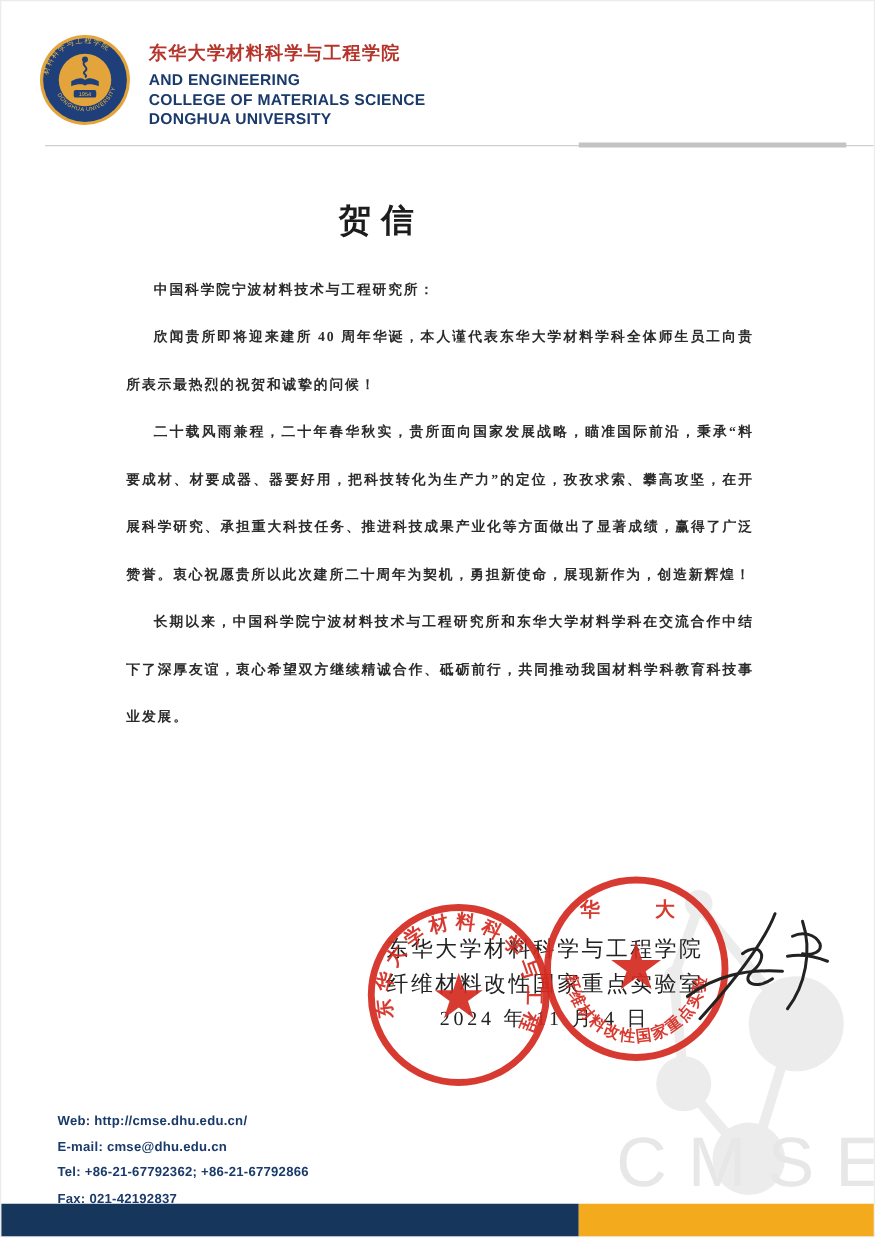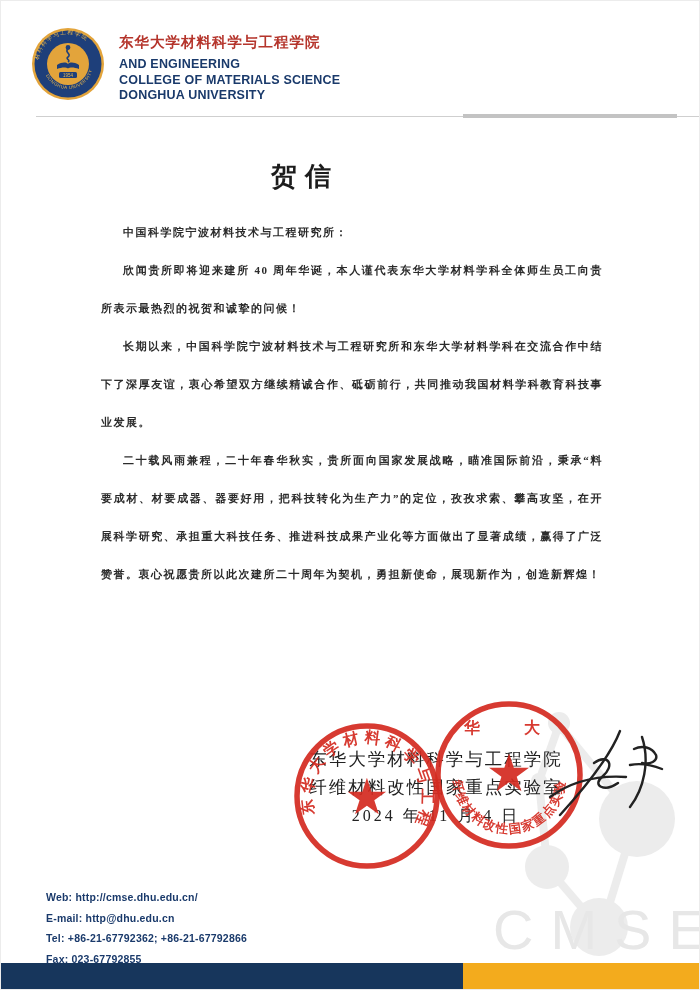--- a/index.html
+++ b/index.html
@@ -107,22 +107,22 @@
   </div>
 
   <div class="divider-thin"></div>
   <div class="divider-thick"></div>
 
   <div class="title">贺信</div>
 
   <div class="letter">
     <p class="salutation">中国科学院宁波材料技术与工程研究所：</p>
     <p>欣闻贵所即将迎来建所 40 周年华诞，本人谨代表东华大学材料学科全体师生员工向贵所表示最热烈的祝贺和诚挚的问候！</p>
+    <p>二十载风雨兼程，二十年春华秋实，贵所面向国家发展战略，瞄准国际前沿，秉承“料要成材、材要成器、器要好用，把科技转化为生产力”的定位，孜孜求索、攀高攻坚，在开展科学研究、承担重大科技任务、推进科技成果产业化等方面做出了显著成绩，赢得了广泛赞誉。衷心祝愿贵所以此次建所二十周年为契机，勇担新使命，展现新作为，创造新辉煌！</p>
     <p>长期以来，中国科学院宁波材料技术与工程研究所和东华大学材料学科在交流合作中结下了深厚友谊，衷心希望双方继续精诚合作、砥砺前行，共同推动我国材料学科教育科技事业发展。</p>
-    <p>二十载风雨兼程，二十年春华秋实，贵所面向国家发展战略，瞄准国际前沿，秉承“料要成材、材要成器、器要好用，把科技转化为生产力”的定位，孜孜求索、攀高攻坚，在开展科学研究、承担重大科技任务、推进科技成果产业化等方面做出了显著成绩，赢得了广泛赞誉。衷心祝愿贵所以此次建所二十周年为契机，勇担新使命，展现新作为，创造新辉煌！</p>
   </div>
 
   <div class="sig-block">
     <div class="sig-line">东华大学材料科学与工程学院</div>
     <div class="sig-line">纤维材料改性国家重点实验室</div>
     <div class="sig-date">2024 年 11 月 4 日</div>
   </div>
 
   <div class="stamp stamp-left">
     <svg width="160" height="160">
@@ -159,21 +159,21 @@
         <path d="M 48,44 C 62,34 70,46 56,58 C 46,66 58,74 72,64"></path>
         <path d="M 88,30 C 96,26 106,28 110,36 C 112,42 104,46 96,44"></path>
         <path d="M 96,18 C 104,42 98,70 84,88"></path>
         <path d="M 84,46 C 94,44 106,46 116,50"></path>
       </g>
     </svg>
   </div>
 
   <div class="footer">
     <div>Web: http://cmse.dhu.edu.cn/</div>
-    <div>E-mail: http@dhu.edu.cn</div>
+    <div>E-mail: cmse@dhu.edu.cn</div>
     <div>Tel: +86-21-67792362; +86-21-67792866</div>
-    <div>Fax: 023-67792855</div>
+    <div>Fax: 021-42192837</div>
   </div>
 
   <div class="bar-navy"></div>
   <div class="bar-gold"></div>
 
 </div>
 
 </body></html>

